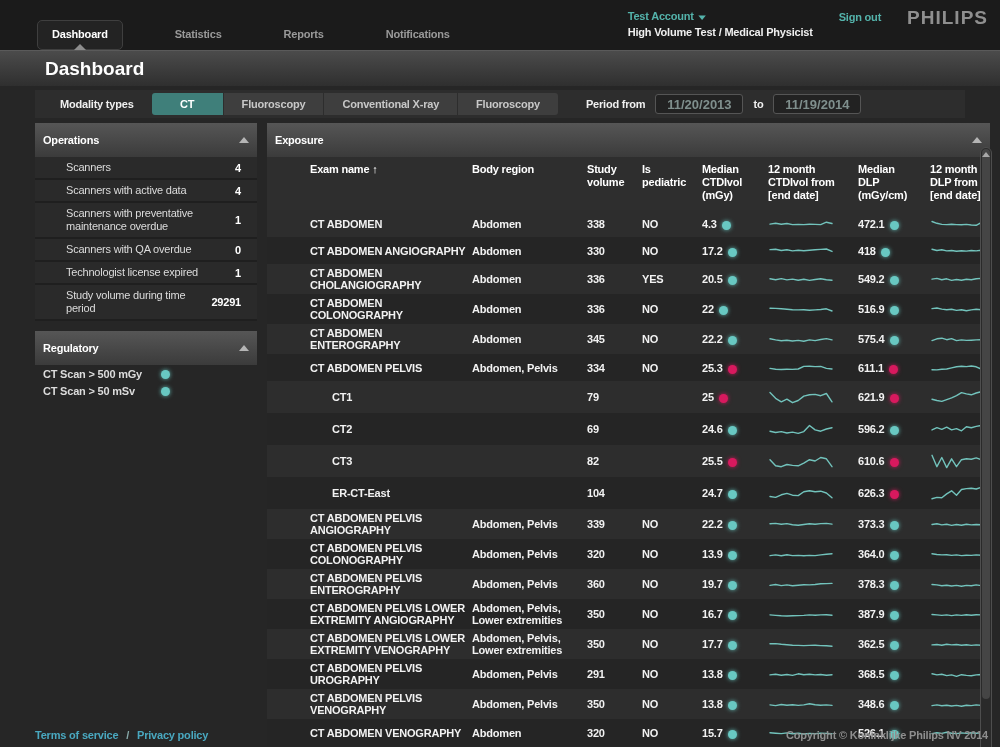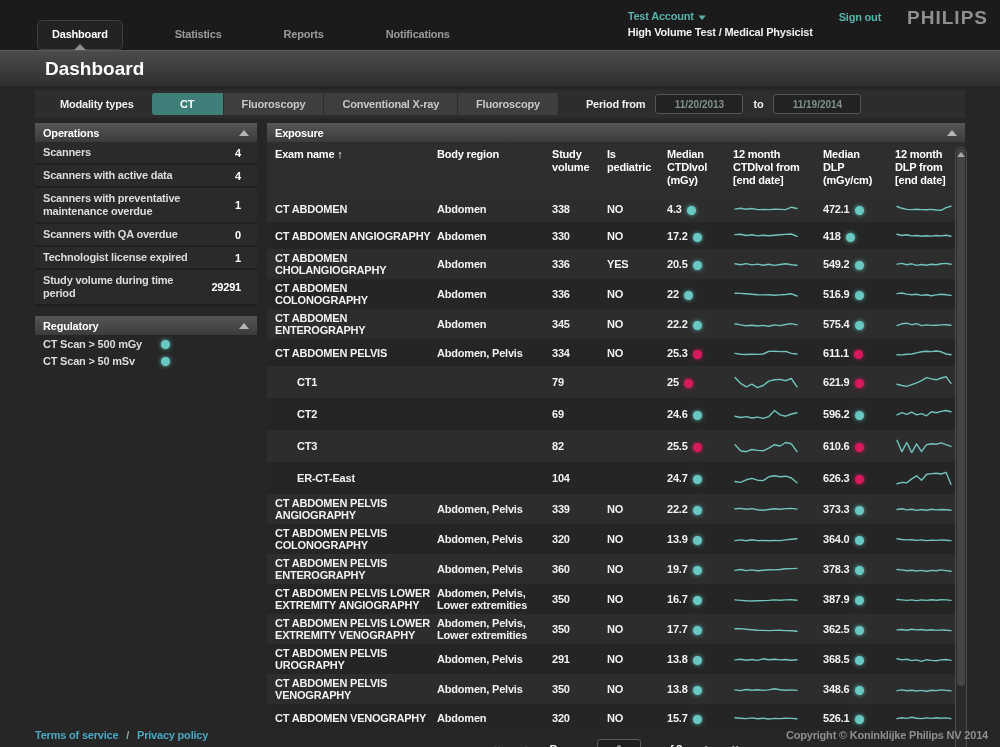--- a/index.html
+++ b/index.html
@@ -47,49 +47,49 @@
     height:22px; display:flex; align-items:center; justify-content:center;
     padding:0 18px; background:#3e3e3e; color:#c8c8c8; font-weight:bold;
     border-right:1px solid #2d2d2d; cursor:pointer; white-space:nowrap;
   }
   .seg-tab:last-child { border-right:none; }
   .seg-tab.selected { background:#3f7f7a; color:#fff; }
   .period-label { font-weight:bold; color:#f0f0f0; margin-left:18px; }
   .date-input {
     width:88px; height:20px; background:#222; border:1px solid #555; border-radius:3px;
     color:#7f8f8d; font-weight:bold; text-align:center; line-height:18px; cursor:text;
-    font-family:"Liberation Sans", sans-serif; font-size:10px;
+    font-family:"Liberation Sans", sans-serif; font-size:13px;
   }
   .to-label { font-weight:bold; color:#f0f0f0; }
   
   .content { display:flex; margin:5px 35px 0; gap:10px; }
   .sidebar { width:222px; flex:none; }
   .panel-header {
-    height:19px; background:linear-gradient(#565656,#3b3b3b);
+    height:34px; background:linear-gradient(#565656,#3b3b3b);
     display:flex; align-items:center; padding:0 8px; font-weight:bold; color:#fff; cursor:pointer;
   }
   .panel-header .spacer { flex:1; }
   .tri-up { width:0; height:0; border-left:5px solid transparent; border-right:5px solid transparent; border-bottom:6px solid #b5b5b5; }
   .stat-row {
     display:flex; align-items:center; background:#2a2a2a;
     border-bottom:2px solid #1f1f1f; padding:4px 8px; min-height:23px;
   }
-  .stat-label { flex:1; font-weight:bold; color:#dcdcdc; white-space:pre-line; line-height:13px; }
+  .stat-label { flex:1; font-weight:normal; color:#dcdcdc; white-space:pre-line; line-height:13px;margin-left:23px; }
   .stat-value { font-weight:bold; color:#fff; padding-right:8px; }
   .reg-panel { margin-top:10px; }
   .reg-row { display:flex; align-items:center; padding:3px 8px 2px; }
   .reg-label { width:118px; font-weight:bold; color:#dcdcdc; }
   .dot { width:9px; height:9px; border-radius:50%; display:inline-block; flex:none; }
   .dot.ok { background:#68c8c2; box-shadow:0 0 4px rgba(104,200,194,.9); }
   .dot.alert { background:#d8195e; box-shadow:0 0 4px rgba(216,25,94,.9); }
   
   .table-wrap { flex:1; position:relative; }
   .col-head { display:flex; background:#2e2e2e; padding:6px 0 8px; }
   .hcell { font-weight:bold; color:#fff; white-space:pre-line; line-height:13px; padding-right:6px; }
-  .c0 { width:170px; padding-left:8px; } .c1 { width:115px; } .c2 { width:55px; }
+  .c0 { width:170px; padding-left:8px;margin-left:35px; } .c1 { width:115px; } .c2 { width:55px; }
   .c3 { width:60px; } .c4 { width:66px; } .c5 { width:90px; } .c6 { width:72px; } .c7 { width:60px; }
   .trow { display:flex; align-items:center; min-height:27px; padding:3px 0; }
   .trow.light { background:#2d2d2d; }
   .trow.dark { background:#252525; }
   .cell { font-weight:bold; color:#f2f2f2; white-space:pre-line; line-height:12px; padding-right:6px; }
   .exam-cell { cursor:pointer; }
   .trow.child .c0 { padding-left:30px; }
   .valdot { display:flex; align-items:flex-end; gap:5px; }
   .spark-cell svg { display:block; }
   

